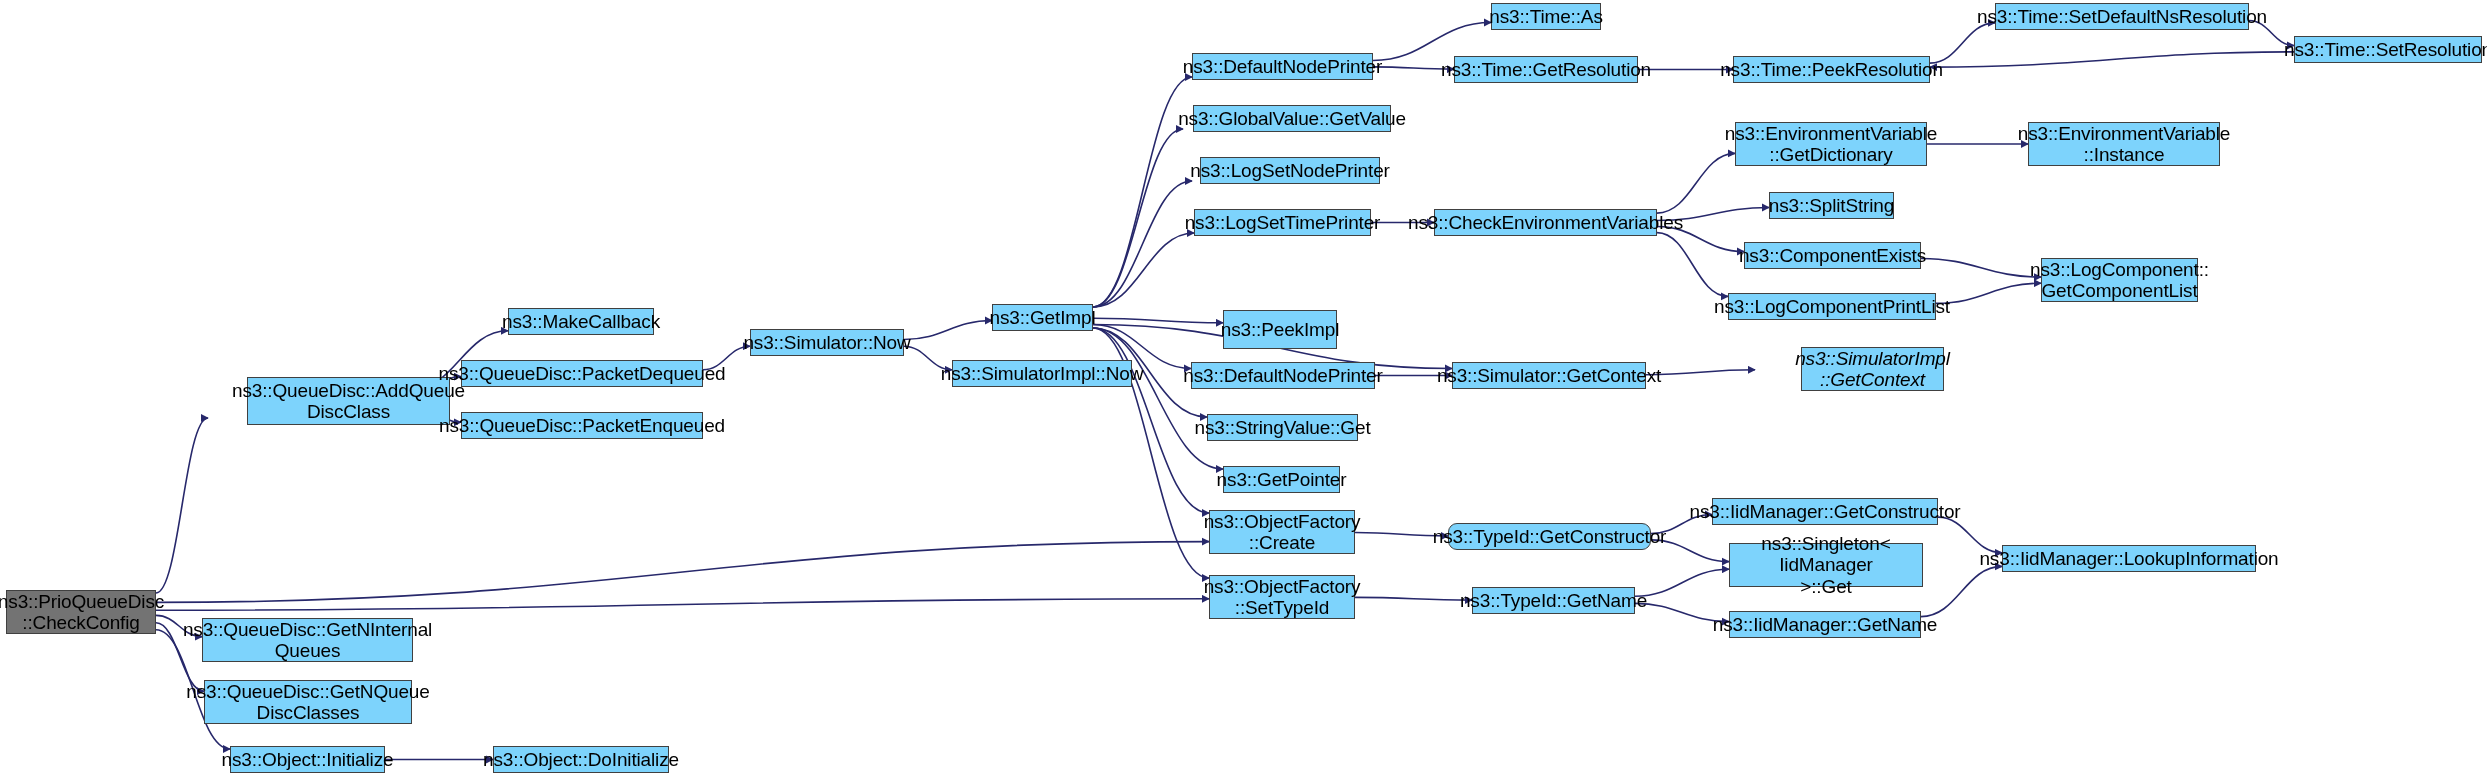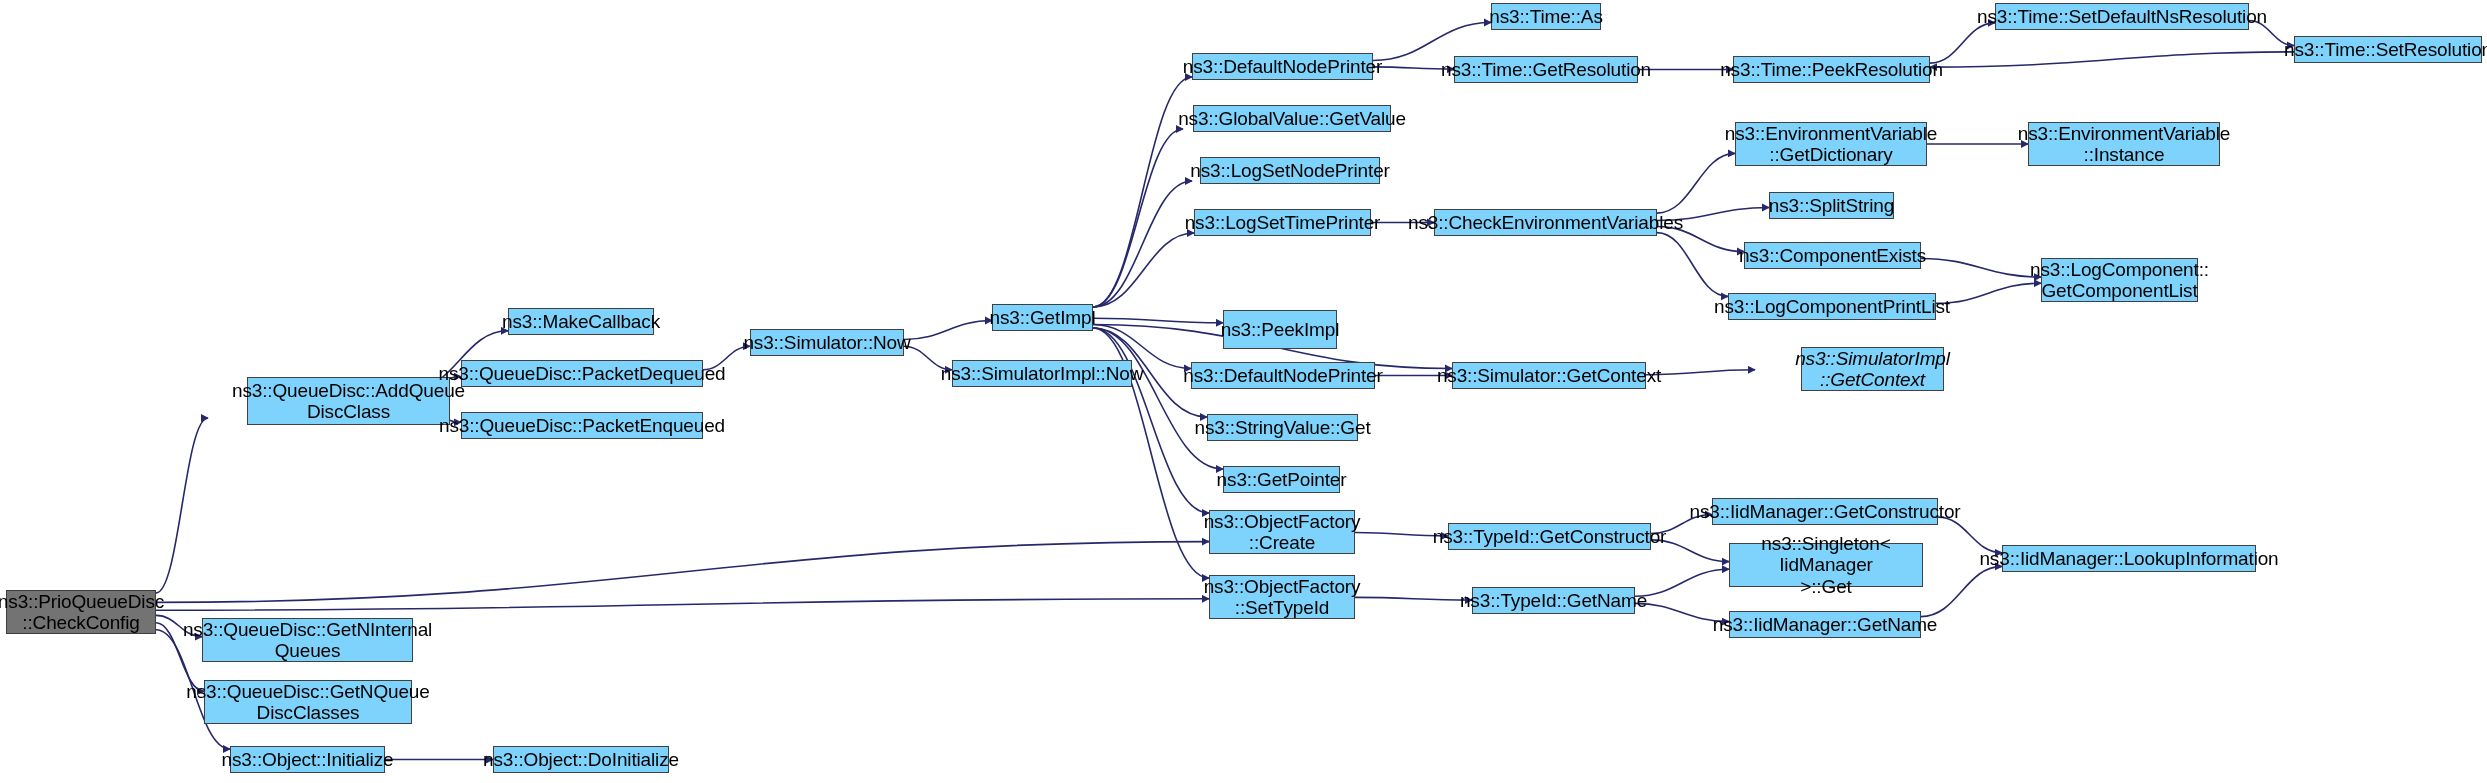--- a/index.html
+++ b/index.html
@@ -133,21 +133,21 @@
       <div class="node" style="left: 1207px; top: 414px; width: 151px; height: 27px;">ns3::StringValue::Get</div>
       <div class="node" style="left: 1223px; top: 466px; width: 117px; height: 27px;">ns3::GetPointer</div>
       <div class="node" style="left: 1209px; top: 510px; width: 146px; height: 44px;">ns3::ObjectFactory
 ::Create</div>
       <div class="node" style="left: 1209px; top: 575px; width: 146px; height: 44px;">ns3::ObjectFactory
 ::SetTypeId</div>
       <div class="node" style="left: 1491px; top: 3px; width: 110px; height: 27px;">ns3::Time::As</div>
       <div class="node" style="left: 1454px; top: 56px; width: 184px; height: 27px;">ns3::Time::GetResolution</div>
       <div class="node" style="left: 1434px; top: 209px; width: 223px; height: 27px;">ns3::CheckEnvironmentVariables</div>
       <div class="node" style="left: 1452px; top: 362px; width: 194px; height: 27px;">ns3::Simulator::GetContext</div>
-      <div class="node" style="left: 1448px; top: 523px; width: 203px; height: 27px;">ns3::TypeId::GetConstructor</div>
+      <div class="node" style="left: 1448px; top: 523px; width: 203px; height: 27px; border-radius: 9px;">ns3::TypeId::GetConstructor</div>
       <div class="node" style="left: 1472px; top: 587px; width: 163px; height: 27px;">ns3::TypeId::GetName</div>
       <div class="node" style="left: 1733px; top: 56px; width: 197px; height: 27px;">ns3::Time::PeekResolution</div>
       <div class="node" style="left: 1735px; top: 122px; width: 192px; height: 44px;">ns3::EnvironmentVariable
 ::GetDictionary</div>
       <div class="node" style="left: 1769px; top: 192px; width: 125px; height: 27px;">ns3::SplitString</div>
       <div class="node" style="left: 1744px; top: 242px; width: 177px; height: 27px;">ns3::ComponentExists</div>
       <div class="node" style="left: 1728px; top: 293px; width: 208px; height: 27px;">ns3::LogComponentPrintList</div>
       <div class="node" style="left: 1801px; top: 347px; width: 143px; height: 44px; font-style: italic;">ns3::SimulatorImpl
 ::GetContext</div>
       <div class="node" style="left: 1712px; top: 498px; width: 226px; height: 27px;">ns3::IidManager::GetConstructor</div>

